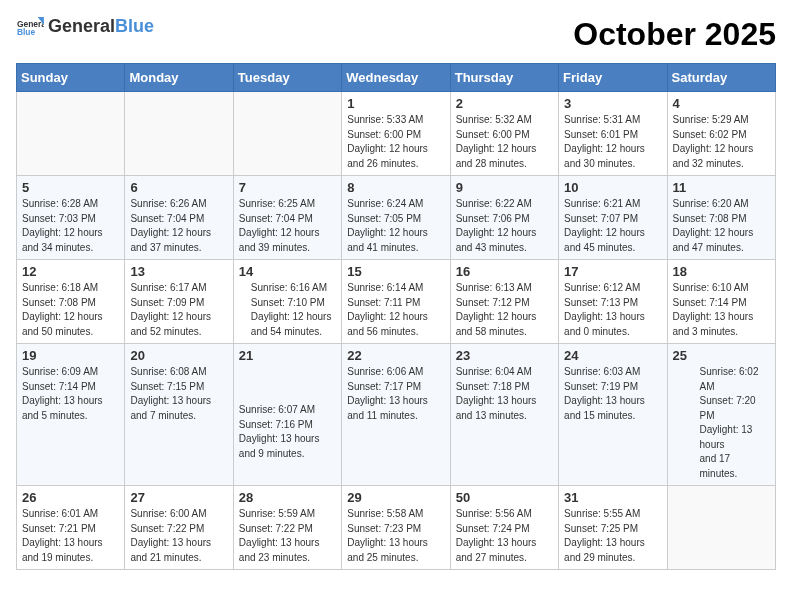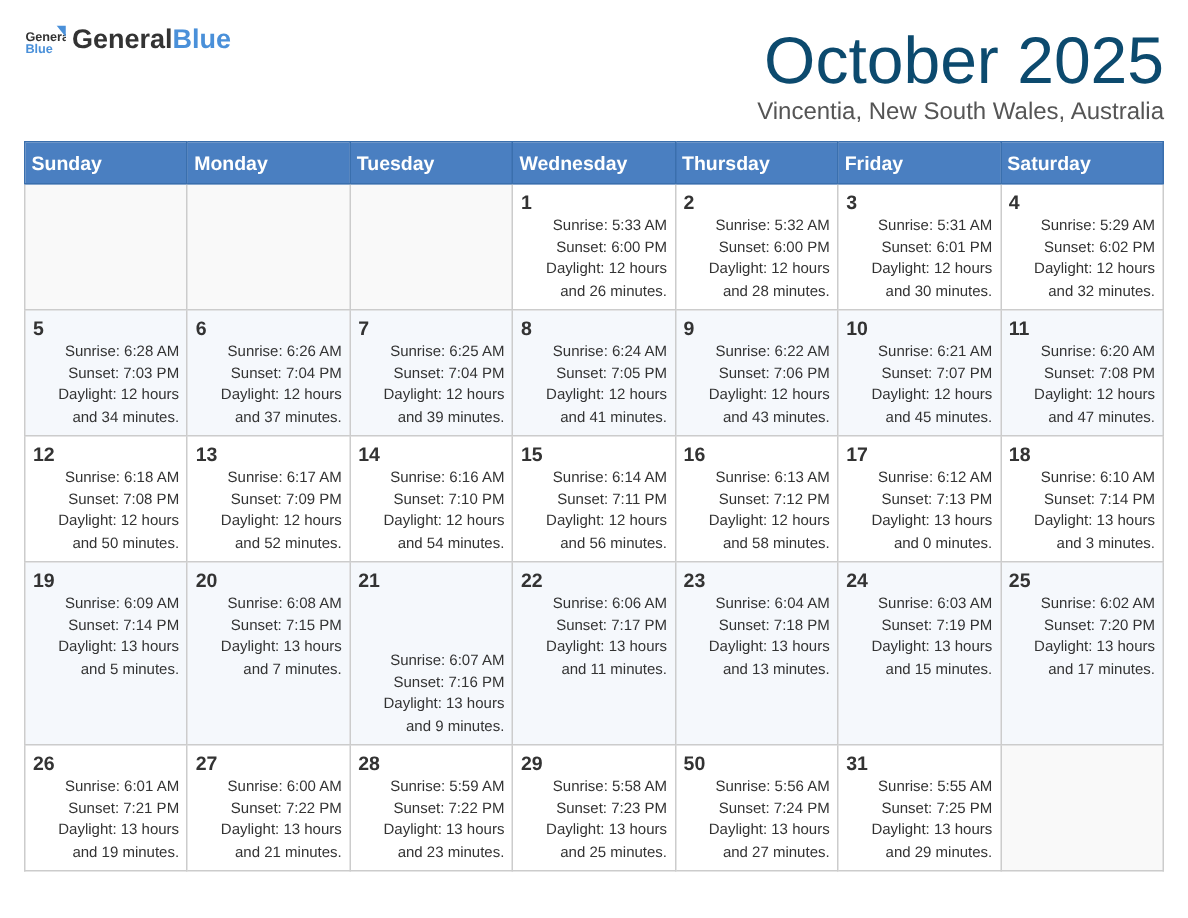--- a/index.html
+++ b/index.html
@@ -32,23 +32,23 @@
       color: #4a90d9;
     }
     .logo-icon {
       width: 28px;
       height: 20px;
     }
     .title-area {
       text-align: right;
     }
     .month-title {
-      font-size: 44px;
-      font-weight: normal;
-      color: #0c4a6e;
+      font-size: 32px;
+      font-weight: bold;
+      color: #000000;
     }
     .location-title {
       font-size: 16px;
       color: #555;
     }
     .calendar-table {
       width: 100%;
       border-collapse: collapse;
       border: 1px solid #ccc;
     }
@@ -80,21 +80,20 @@
     .day-num {
       font-size: 13px;
       font-weight: bold;
       display: block;
       margin-bottom: 2px;
     }
     .day-info {
       font-size: 10px;
       line-height: 1.45;
       color: #333;
-      text-align: right;
     }
     .empty-cell {
       background: #f9f9f9 !important;
     }
   </style>
 </head>
 <body>
 
 <div class="header-area">
   <div class="logo">
@@ -106,21 +105,20 @@
     </svg>
     <div>
       <div style="display:flex;align-items:baseline;gap:0px;">
         <span class="logo-text-general">General</span>
           <span class="logo-text-blue">Blue</span>
       </div>
     </div>
   </div>
   <div class="title-area">
     <div class="month-title">October 2025</div>
-    <div class="location-title">Vincentia, New South Wales, Australia</div>
   </div>
 </div>
 
 <table class="calendar-table">
   <thead>
     <tr>
     <th>Sunday</th>
         <th>Monday</th>
         <th>Tuesday</th>
         <th>Wednesday</th>
@@ -303,21 +301,21 @@
         </td>
         <td>
           <span class="day-num">24</span>
           <div class="day-info" style="white-space: pre-line;">Sunrise: 6:03 AM
 Sunset: 7:19 PM
 Daylight: 13 hours
 and 15 minutes.</div>
         </td>
         <td>
           <span class="day-num">25</span>
-          <div class="day-info" style="white-space: pre-line;">Sunrise: 6:02 AM
+          <div class="day-info" style="white-space: pre-line; margin-left: 27px;">Sunrise: 6:02 AM
 Sunset: 7:20 PM
 Daylight: 13 hours
 and 17 minutes.</div>
         </td>
       </tr>
       <tr>
         <td>
           <span class="day-num">26</span>
           <div class="day-info" style="white-space: pre-line;">Sunrise: 6:01 AM
 Sunset: 7:21 PM

